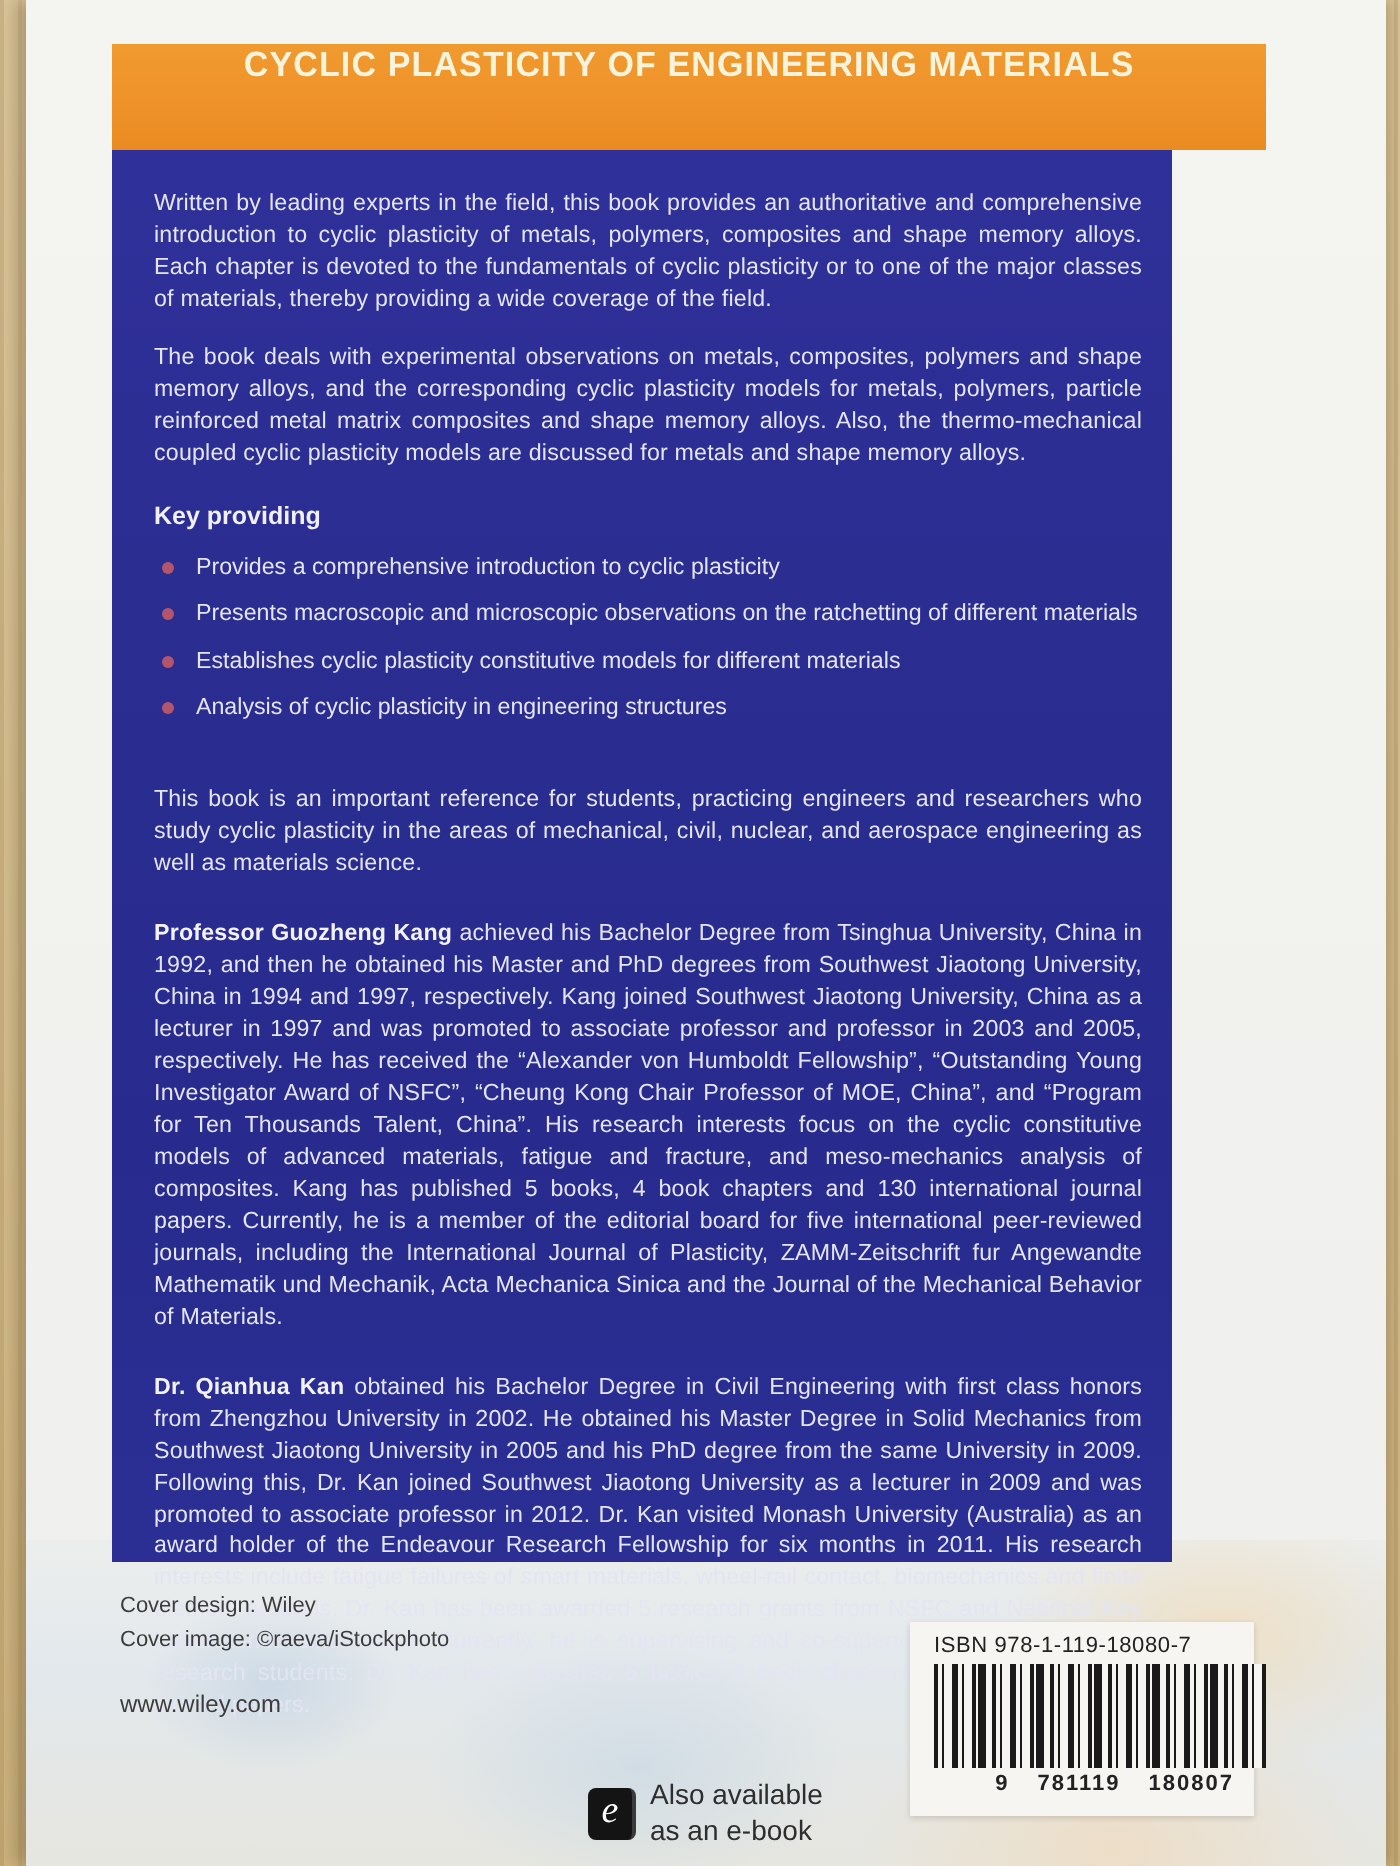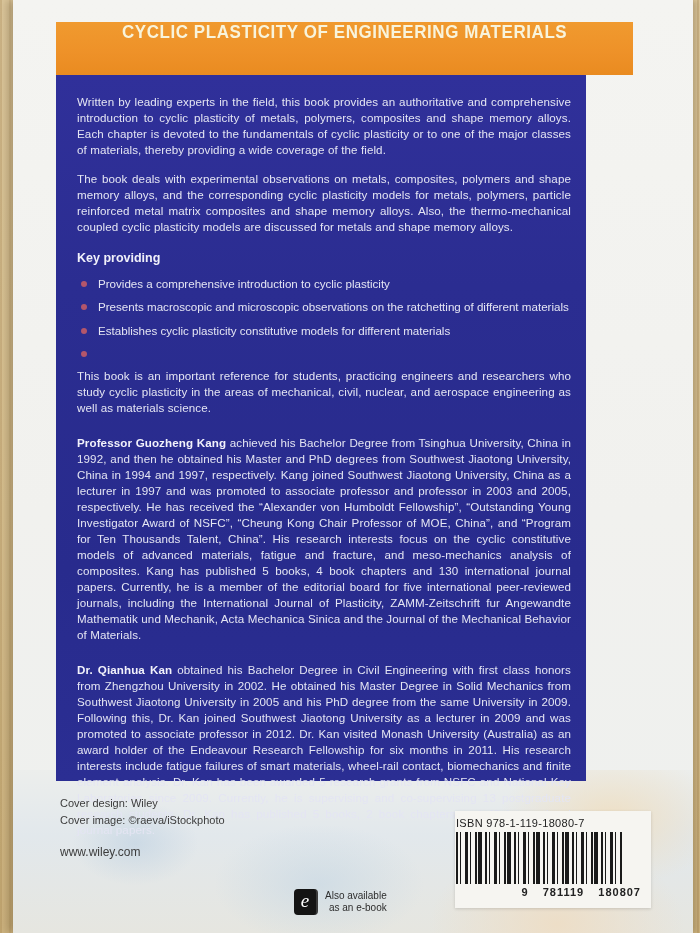--- a/index.html
+++ b/index.html
@@ -118,30 +118,30 @@
     background: #141414;
     border-radius: 4px;
     border-right: 2px solid #3a3a3a;
     color: #fff;
     font-family: "Liberation Serif", serif;
     font-style: italic;
     font-size: 19px;
     display: flex; align-items: center; justify-content: center;
     padding-bottom: 2px;
   }
-  .ebook-text { font-size: 10px; line-height: 1.25; color: #2e2e2e; text-align: right; }
+  .ebook-text { font-size: 14px; line-height: 1.25; color: #2e2e2e; }
 
   
   .barcode-label {
     position: absolute;
     left: 442px; top: 811px;
-    width: 196px; height: 97px;
+    width: 172px; height: 97px;
     background: #f6f5f1;
     box-shadow: 0 1px 3px rgba(0,0,0,.15);
-    padding: 6px 10px 0 1px;
+    padding: 6px 10px 0 12px;
   }
   .isbn-text { font-size: 11px; color: #222; letter-spacing: .3px; white-space: nowrap; }
   .bars {
     margin-top: 3px;
     height: 52px; width: 166px;
     background:
       repeating-linear-gradient(90deg,
         #1a1a1a 0 2px,  #f6f5f1 2px 4px,
         #1a1a1a 4px 5px, #f6f5f1 5px 9px,
         #1a1a1a 9px 12px, #f6f5f1 12px 14px,
@@ -180,20 +180,21 @@
       <li>
         <span class="dot"></span>
         <span>Presents macroscopic and microscopic observations on the ratchetting of different materials</span>
       </li>
       <li>
         <span class="dot"></span>
         <span>Establishes cyclic plasticity constitutive models for different materials</span>
       </li>
       <li>
         <span class="dot"></span>
+        <span>Analysis of cyclic plasticity in engineering structures</span>
       </li>
     </ul>
 
     <p>This book is an important reference for students, practicing engineers and researchers who study cyclic plasticity in the areas of mechanical, civil, nuclear, and aerospace engineering as well as materials science.</p>
 
     <p class="bio"><strong>Professor Guozheng Kang</strong><span> achieved his Bachelor Degree from Tsinghua University, China in 1992, and then he obtained his Master and PhD degrees from Southwest Jiaotong University, China in 1994 and 1997, respectively. Kang joined Southwest Jiaotong University, China as a lecturer in 1997 and was promoted to associate professor and professor in 2003 and 2005, respectively. He has received the “Alexander von Humboldt Fellowship”, “Outstanding Young Investigator Award of NSFC”, “Cheung Kong Chair Professor of MOE, China”, and “Program for Ten Thousands Talent, China”. His research interests focus on the cyclic constitutive models of advanced materials, fatigue and fracture, and meso-mechanics analysis of composites. Kang has published 5 books, 4 book chapters and 130 international journal papers. Currently, he is a member of the editorial board for five international peer-reviewed journals, including the International Journal of Plasticity, ZAMM-Zeitschrift fur Angewandte Mathematik und Mechanik, Acta Mechanica Sinica and the Journal of the Mechanical Behavior of Materials.</span></p>
 
     <p class="bio"><strong>Dr. Qianhua Kan</strong><span> obtained his Bachelor Degree in Civil Engineering with first class honors from Zhengzhou University in 2002. He obtained his Master Degree in Solid Mechanics from Southwest Jiaotong University in 2005 and his PhD degree from the same University in 2009. Following this, Dr. Kan joined Southwest Jiaotong University as a lecturer in 2009 and was promoted to associate professor in 2012. Dr. Kan visited Monash University (Australia) as an award holder of the Endeavour Research Fellowship for six months in 2011. His research interests include fatigue failures of smart materials, wheel-rail contact, biomechanics and finite element analysis. Dr. Kan has been awarded 5 research grants from NSFC and National Key Laboratories since 2009. Currently, he is supervising and co-supervising 13 postgraduate research students. Dr. Kan has published 5 books, 2 book chapters and 45 international journal papers.</span></p>
   </div>
 

